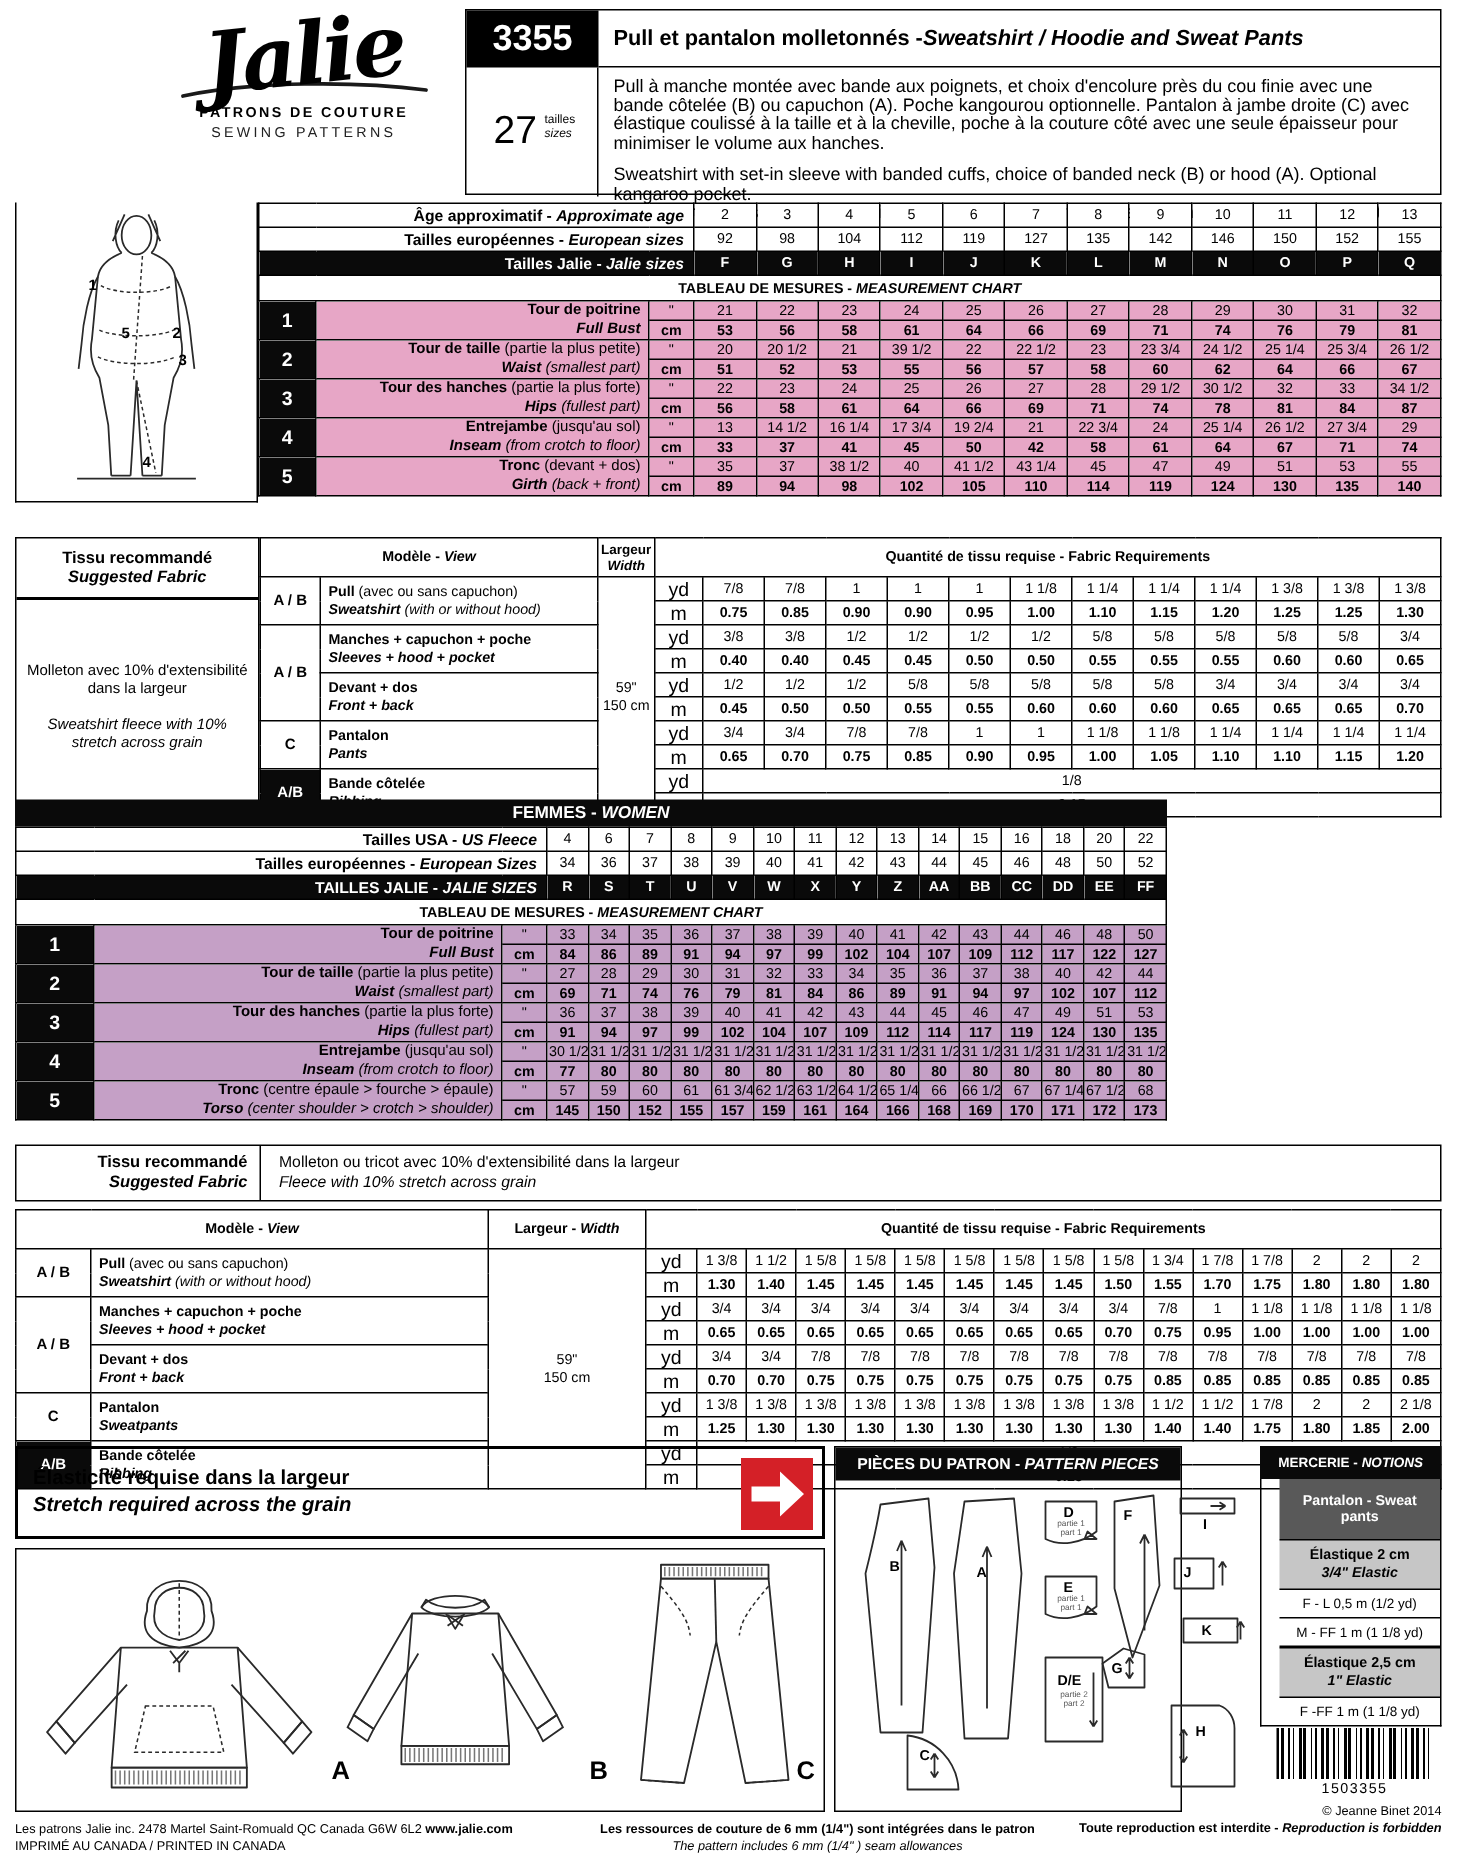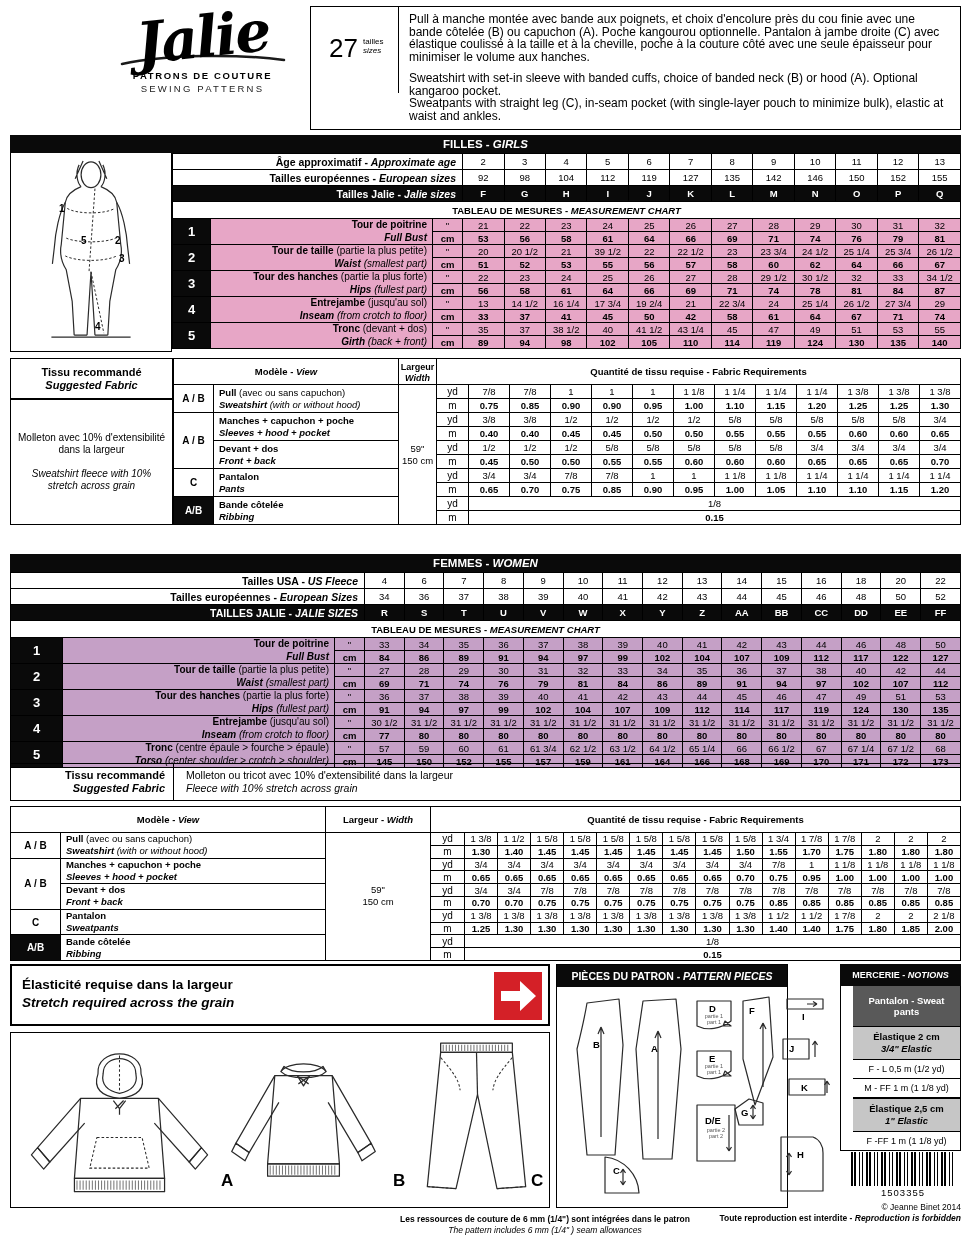--- a/index.html
+++ b/index.html
@@ -54,23 +54,23 @@
   .tissu-g { width:163px; border:1px solid #000; display:flex; flex-direction:column; }
   .tg-head { border-bottom:2px solid #000; text-align:center; font-size:11px; padding:7px 0 6px; line-height:13px; }
   .tg-body { flex:1; display:flex; flex-direction:column; justify-content:center; gap:12px; text-align:center; font-size:10px; line-height:12px; padding:0 6px; }
   table.fabric td { background:#fff; }
   .fhead td { height:26px; font-size:11px; }
   .frow td { height:14px; font-size:9px; }
   .frow td.fmodel { text-align:left; padding-left:5px; font-size:9.5px; line-height:12px; }
   .frow td.fview { font-weight:bold; font-size:10px; }
   .frow td.fview.bk { background:#0a0a0a; color:#fff; }
   .frow td.wval { font-size:9.5px; line-height:12px; }
-  .frow td.funit { font-size:10px; }
-
-  .sec-women { position:absolute; top:533px; left:10px; width:951px;margin-top:21px; }
+  .frow td.funit { font-size:13px; }
+
+  .sec-women { position:absolute; top:533px; left:10px; width:768px; }
   .sec-women-tissu { position:absolute; top:763px; left:10px; width:951px; height:38px; border:1px solid #000; display:flex; }
   .tw-left { width:163px; border-right:1px solid #000; text-align:right; padding:5px 8px 0 0; font-size:11px; line-height:13px; }
   .tw-right { flex:1; padding:5px 0 0 12px; font-size:10.5px; line-height:13px; }
   .sec-women-fabric { position:absolute; top:806px; left:10px; width:951px; }
   .women-fab .frow td { height:12.8px; }
 
   
   .sec-bottom { position:absolute; top:964px; left:10px; width:951px; height:246px; }
   .elastic-box { position:absolute; left:0; top:0; width:540px; height:62px; border:2px solid #000; }
   .elastic-text { position:absolute; left:10px; top:10px; font-size:13.5px; line-height:18px; }
@@ -112,40 +112,44 @@
   <div class="sec-header">
     <div class="logo-block">
       <span class="logo-script">Jalie</span>
       <svg class="logo-swoosh" width="170" height="16" viewBox="0 0 170 16">
         <path d="M4 12 C 50 2, 120 2, 166 8" stroke="#1a1a1a" stroke-width="2.5" fill="none" stroke-linecap="round"></path>
       </svg>
       <div class="logo-line1">PATRONS DE COUTURE</div>
       <div class="logo-line2">SEWING PATTERNS</div>
     </div>
     <div class="info-box">
+      <div class="info-top">
+        <div class="num-box">3355</div>
+        <div class="title-cell">
+          <span class="b">Pull et pantalon molletonnés - </span>
+          <span class="bi">Sweatshirt / Hoodie and Sweat Pants</span>
+        </div>
+      </div>
       <div class="info-main">
         <div class="sizes-col">
           <span class="count">27</span>
           <span class="sz-words">
             <span>tailles</span><br>
             <span class="i">sizes</span>
           </span>
         </div>
         <div class="desc">
           <p>Pull à manche montée avec bande aux poignets, et choix d'encolure près du cou finie avec une bande côtelée (B) ou capuchon (A). Poche kangourou optionnelle. Pantalon à jambe droite (C) avec élastique coulissé à la taille et à la cheville, poche à la couture côté avec une seule épaisseur pour minimiser le volume aux hanches.</p>
           <p><span>Sweatshirt with set-in sleeve with banded cuffs, choice of banded neck (B) or hood (A). Optional kangaroo pocket.</span><br><span>Sweatpants with straight leg (C), in-seam pocket (with single-layer pouch to minimize bulk), elastic at waist and ankles.</span></p>
         </div>
       </div>
     </div>
   </div>
 
   <div class="sec-girls">
-    <div class="black-bar">
-      <span class="b">FILLES - </span><span class="bi">GIRLS</span>
-    </div>
     <div class="girls-body">
       <div class="figure-box">
         <svg width="160" height="194" viewBox="0 0 160 196">
           <ellipse cx="80" cy="22" rx="10" ry="13" class="sk"></ellipse>
           <path d="M68 12 C 64 20 66 30 70 34 M92 12 C 96 20 94 30 90 34 M72 8 L64 26 M88 8 L96 26" class="sk"></path>
           <path d="M70 34 C60 38 55 44 54 50 L50 92 C48 102 50 110 55 118 L61 150 L63 184 M90 34 C100 38 105 44 106 50 L110 92 C112 102 110 110 105 118 L99 150 L97 184" class="sk"></path>
           <path d="M54 50 C48 60 44 80 43 95 L41 112 M106 50 C112 60 116 80 117 95 L119 112" class="sk"></path>
           <path d="M80 120 L76 184 M80 120 L84 184 M63 184 L76 184 M84 184 L97 184" class="sk"></path>
           <path d="M56 56 C66 62 94 62 104 56" class="skd"></path>
           <path d="M55 86 C66 91 94 91 105 86" class="skd"></path>
@@ -1239,20 +1243,24 @@
       </div>
     </div>
 
     <div class="barcode-wrap">
       <div class="barcode"></div>
       <div class="barcode-num">1503355</div>
     </div>
   </div>
 
   <div class="sec-footer">
+    <div class="foot-left">
+      <div><span>Les patrons Jalie inc. 2478 Martel  Saint-Romuald  QC  Canada  G6W 6L2  </span><span class="b">www.jalie.com</span></div>
+      <div>IMPRIMÉ AU CANADA / PRINTED IN CANADA</div>
+    </div>
     <div class="foot-center">
       <div class="b">Les ressources de couture de 6 mm (1/4") sont intégrées dans le patron</div>
       <div class="i">The pattern includes 6 mm (1/4" ) seam allowances</div>
     </div>
     <div class="foot-right">
       <div>© Jeanne Binet 2014</div>
       <div>
         <span class="b">Toute reproduction est interdite - </span><span class="bi">Reproduction is forbidden</span>
       </div>
     </div>

